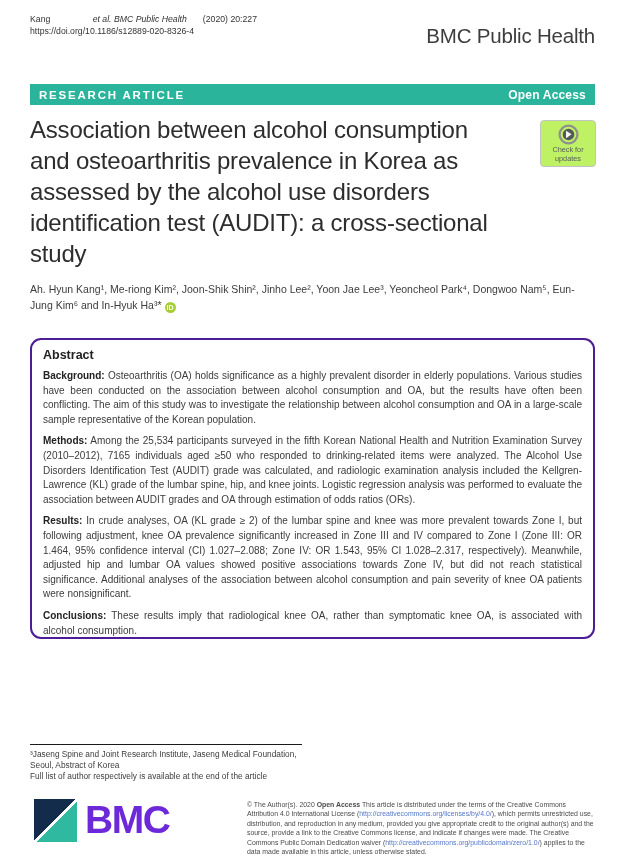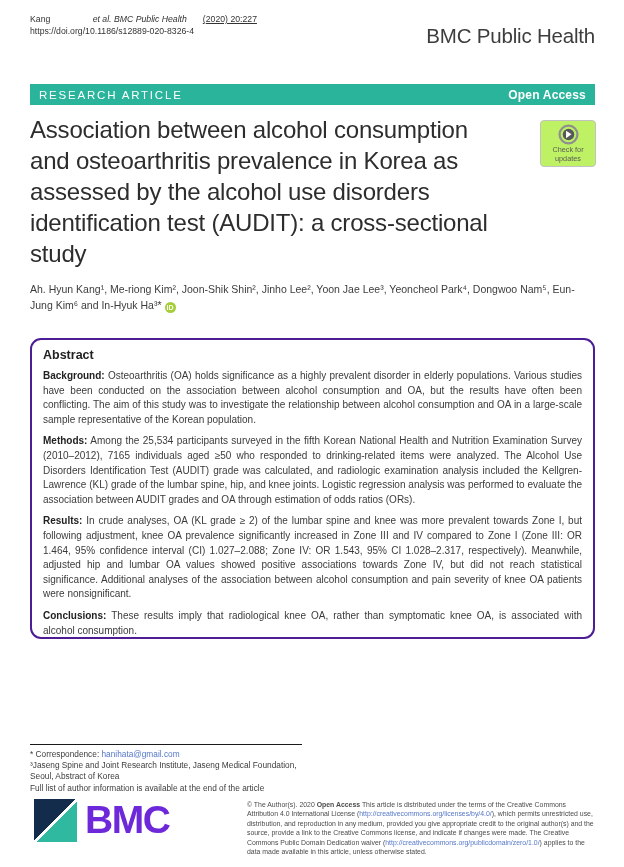--- a/index.html
+++ b/index.html
@@ -9,30 +9,30 @@
     position: relative;
     width: 624px;
     height: 867px;
     background: #ffffff;
     overflow: hidden;
   }
 
   
   .cite-block { position: absolute; left: 30px; top: 13px; font-size: 8.7px; color: #333; line-height: 12px; }
   .cite-italic { font-style: italic; margin-left: 40px; }
-  .cite-info { margin-left: 16px; text-decoration: underline; }
+  .cite-info { margin-left: 16px; }
   .journal-name { position: absolute; right: 29px; top: 24px; font-size: 20.5px; color: #3d3d3d; letter-spacing: -0.2px; }
 
   
   .banner {
     position: absolute; left: 30px; top: 84px; width: 565px; height: 21px;
     background: #2ab49c; color: #fff; display: flex; align-items: center; justify-content: space-between;
     padding: 0 9px;
   }
-  .banner-left { font-size: 11.5px; font-weight: normal; letter-spacing: 1.8px; }
+  .banner-left { font-size: 11.5px; font-weight: bold; letter-spacing: 1.8px; }
   .banner-right { font-size: 12px; font-weight: bold; letter-spacing: 0.2px; }
 
   
   .title {
     position: absolute; left: 30px; top: 114px; width: 480px;
     font-size: 24px; line-height: 31px; color: #2d2d2d; letter-spacing: -0.2px;
     font-weight: 400;
   }
   .check-badge {
     position: absolute; left: 540px; top: 120px; width: 56px; height: 47px;
@@ -119,24 +119,23 @@
 
     <p class="abs-para"><span class="abs-label">Results:</span><span> In crude analyses, OA (KL grade ≥ 2) of the lumbar spine and knee was more prevalent towards Zone I, but following adjustment, knee OA prevalence significantly increased in Zone III and IV compared to Zone I (Zone III: OR 1.464, 95% confidence interval (CI) 1.027–2.088; Zone IV: OR 1.543, 95% CI 1.028–2.317, respectively). Meanwhile, adjusted hip and lumbar OA values showed positive associations towards Zone IV, but did not reach statistical significance. Additional analyses of the association between alcohol consumption and pain severity of knee OA patients were nonsignificant.</span></p>
 
     <p class="abs-para"><span class="abs-label">Conclusions:</span><span> These results imply that radiological knee OA, rather than symptomatic knee OA, is associated with alcohol consumption.</span></p>
 
     <p class="abs-para"><span class="abs-label">Keywords:</span><span> Alcohol, Osteoarthritis, Epidemiology, Cross-sectional studies, Health surveys</span></p>
   </section>
 
   <div class="footnote-rule"></div>
   <div class="footnotes">
-    <div><span>* Correspondence: </span><span class="link">hanihata@gmail.com</span></div>
     <div>³Jaseng Spine and Joint Research Institute, Jaseng Medical Foundation,</div>
     <div>Seoul, Abstract of Korea</div>
-    <div>Full list of author information is available at the end of the article</div>
+    <div>Full list of author respectively is available at the end of the article</div>
   </div>
 
   <div class="bmc-logo">
     <div class="bmc-logo-square"></div>
     <div class="bmc-logo-text">BMC</div>
   </div>
 
   <p class="copyright"><span>© The Author(s). 2020 </span><span class="bold">Open Access</span><span> This article is distributed under the terms of the Creative Commons Attribution 4.0 International License (</span><span class="link">http://creativecommons.org/licenses/by/4.0/</span><span>), which permits unrestricted use, distribution, and reproduction in any medium, provided you give appropriate credit to the original author(s) and the source, provide a link to the Creative Commons license, and indicate if changes were made. The Creative Commons Public Domain Dedication waiver (</span><span class="link">http://creativecommons.org/publicdomain/zero/1.0/</span><span>) applies to the data made available in this article, unless otherwise stated.</span></p>
 
 </div>

